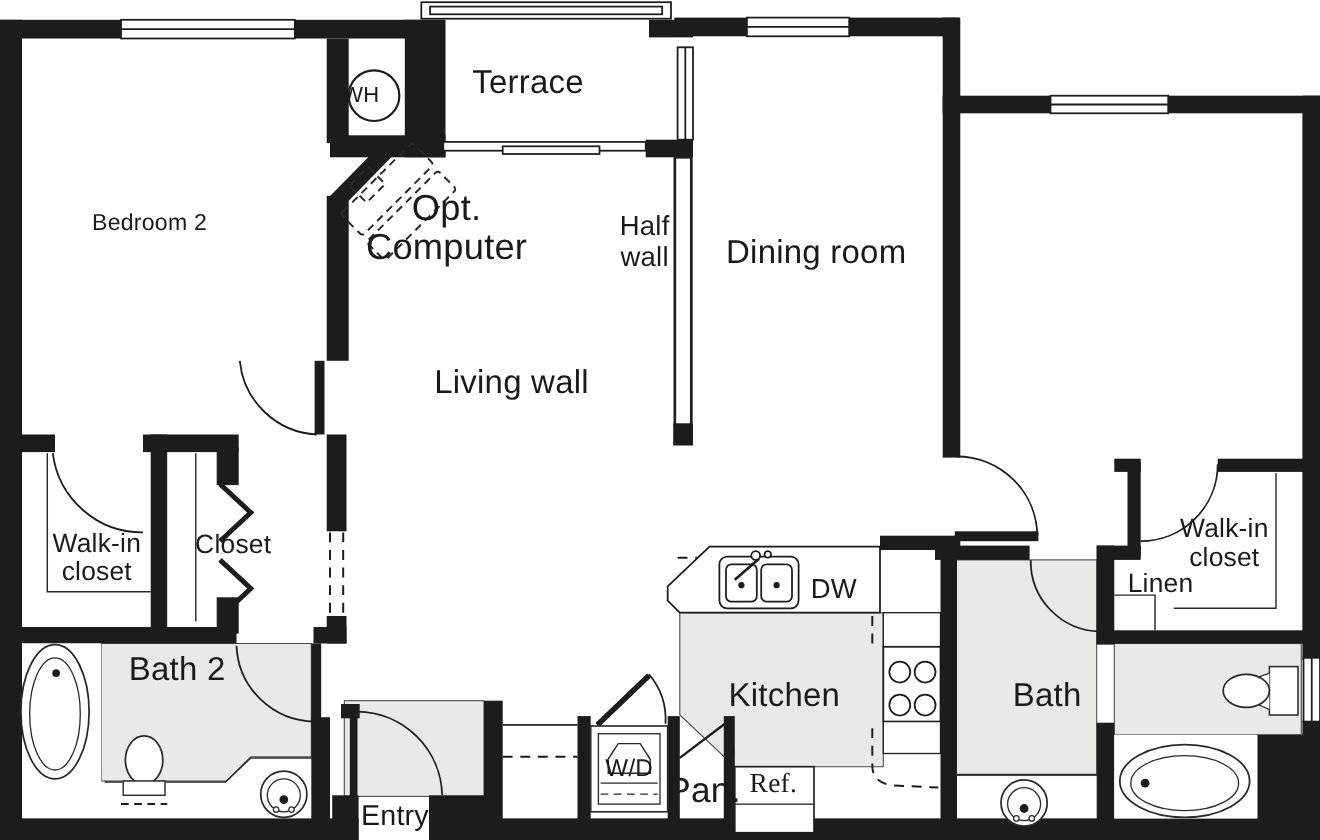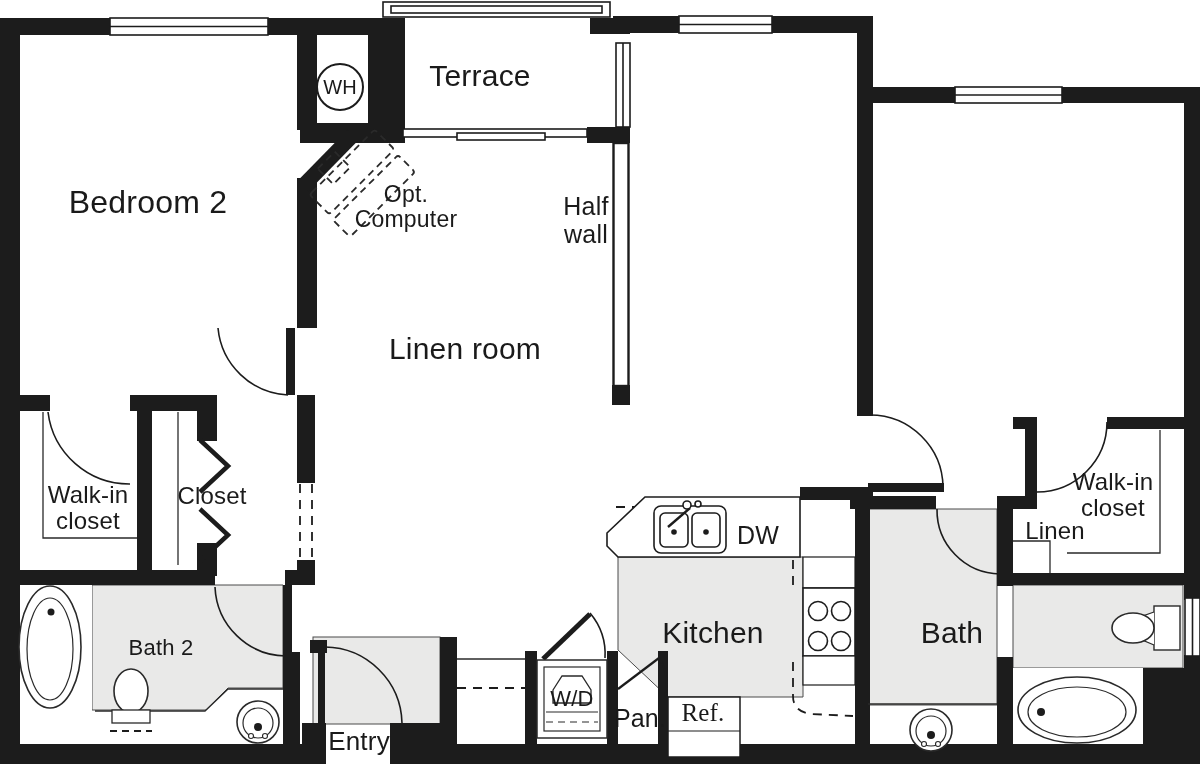--- a/index.html
+++ b/index.html
@@ -212,41 +212,42 @@
     <rect x="1154" y="606" width="26" height="44" stroke-width="1.4"></rect>
     <path d="M 1154 612 L 1140 617 L 1140 639 L 1154 645" fill="#ffffff" stroke-width="1.2"></path>
     <ellipse cx="1133" cy="628" rx="21" ry="15"></ellipse>
     <rect x="1013" y="668" width="130" height="76" stroke="none"></rect>
     <ellipse cx="1077" cy="710" rx="59" ry="33"></ellipse>
     <ellipse cx="1077" cy="712" rx="49" ry="25" stroke-width="1.2"></ellipse>
     <circle cx="1041" cy="712" r="4" fill="#1c1c1c" stroke="none"></circle>
   </g>
 </svg>
 
-  <div class="lbl" style="left:148px;top:203px;font-size:32px;text-align:center;">Bedroom 2</div>
+  <div class="lbl" style="left:136px;top:203px;font-size:21px;text-align:center;">Bedroom 2</div>
   <div class="lbl" style="left:480px;top:75px;font-size:30px;">Terrace</div>
-  <div class="lbl" style="left:340px;top:87px;font-size:20px;">WH</div>
-  <div class="lbl" style="left:406px;top:207px;font-size:23px;">
+  <div class="lbl" style="left:328px;top:87px;font-size:20px;">WH</div>
+  <div class="lbl" style="left:406px;top:207px;font-size:33px;">
     <div>Opt.</div>
       <div>Computer</div>
   </div>
   <div class="lbl" style="left:586px;top:220px;font-size:25px;">
     <div>Half</div>
       <div>wall</div>
   </div>
-  <div class="lbl" style="left:465px;top:348px;font-size:30px;">Linen room</div>
+  <div class="lbl" style="left:742px;top:230px;font-size:30px;">Dining room</div>
+  <div class="lbl" style="left:465px;top:348px;font-size:30px;">Living wall</div>
   <div class="lbl" style="left:88px;top:508px;font-size:24px;">
     <div>Walk-in</div>
       <div>closet</div>
   </div>
   <div class="lbl" style="left:212px;top:496px;font-size:24px;">Closet</div>
-  <div class="lbl" style="left:161px;top:648px;font-size:22px;">Bath 2</div>
+  <div class="lbl" style="left:161px;top:609px;font-size:30px;">Bath 2</div>
   <div class="lbl" style="left:359px;top:741px;font-size:26px;">Entry</div>
   <div class="lbl" style="left:572px;top:699px;font-size:22px;">W/D</div>
-  <div class="lbl" style="left:640px;top:719px;font-size:25px;">Pan.</div>
+  <div class="lbl" style="left:640px;top:719px;font-size:32px;">Pan.</div>
   <div class="lbl" style="left:703px;top:713px;font-size:25px;font-family:Liberation Serif, serif;">Ref.</div>
   <div class="lbl" style="left:713px;top:632px;font-size:30px;">Kitchen</div>
   <div class="lbl" style="left:758px;top:536px;font-size:25px;">DW</div>
   <div class="lbl" style="left:952px;top:632px;font-size:30px;">Bath</div>
   <div class="lbl" style="left:1113px;top:495px;font-size:24px;">
     <div>Walk-in</div>
       <div>closet</div>
   </div>
   <div class="lbl" style="left:1055px;top:531px;font-size:24px;">Linen</div>
 

